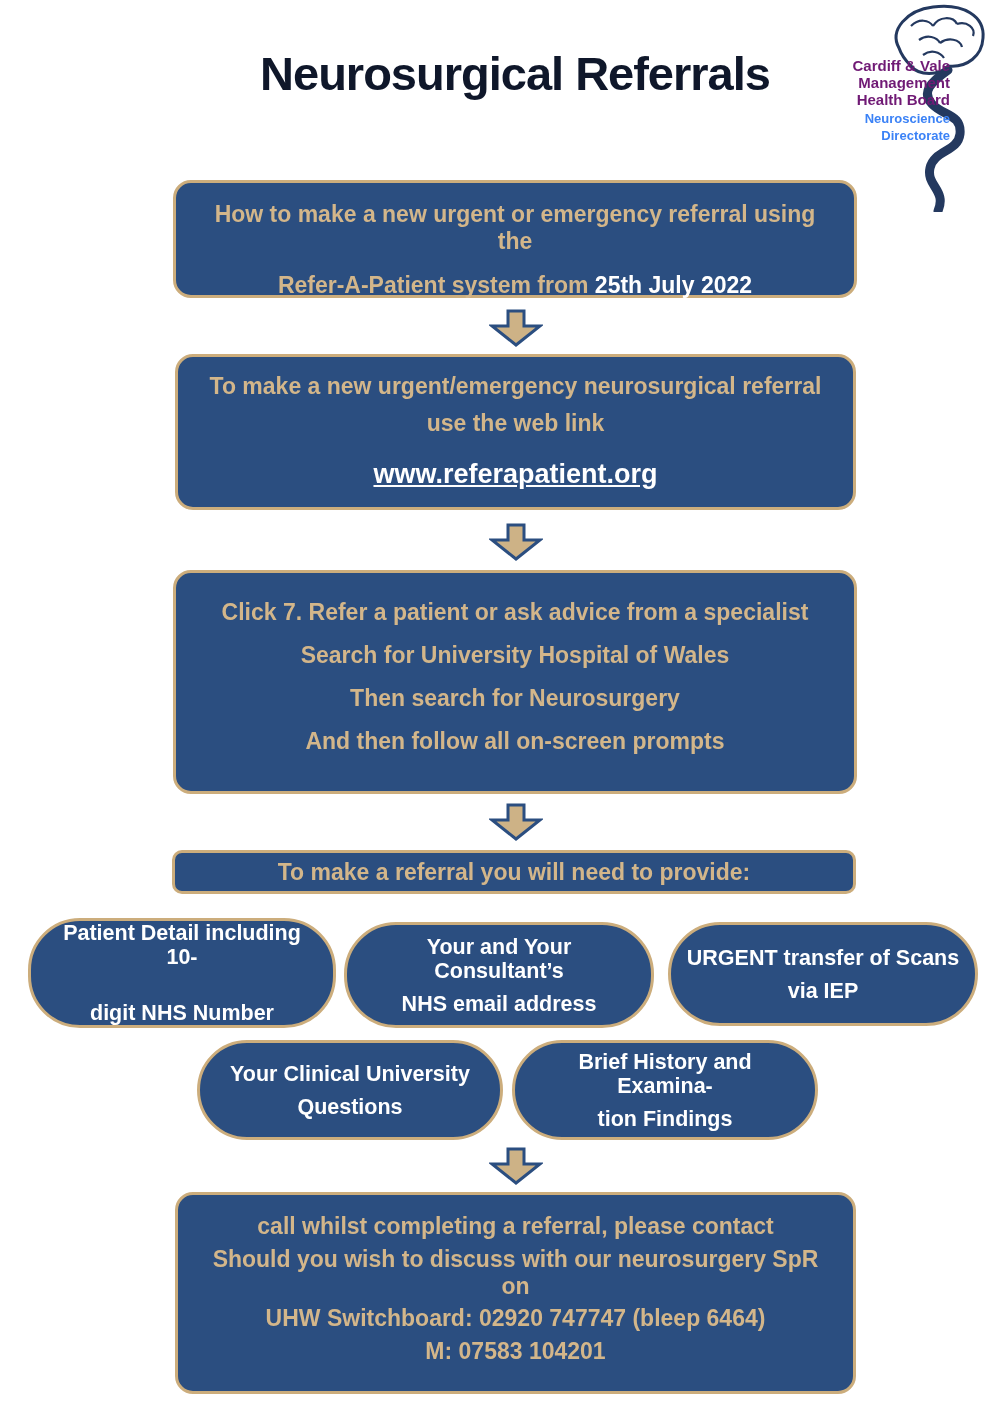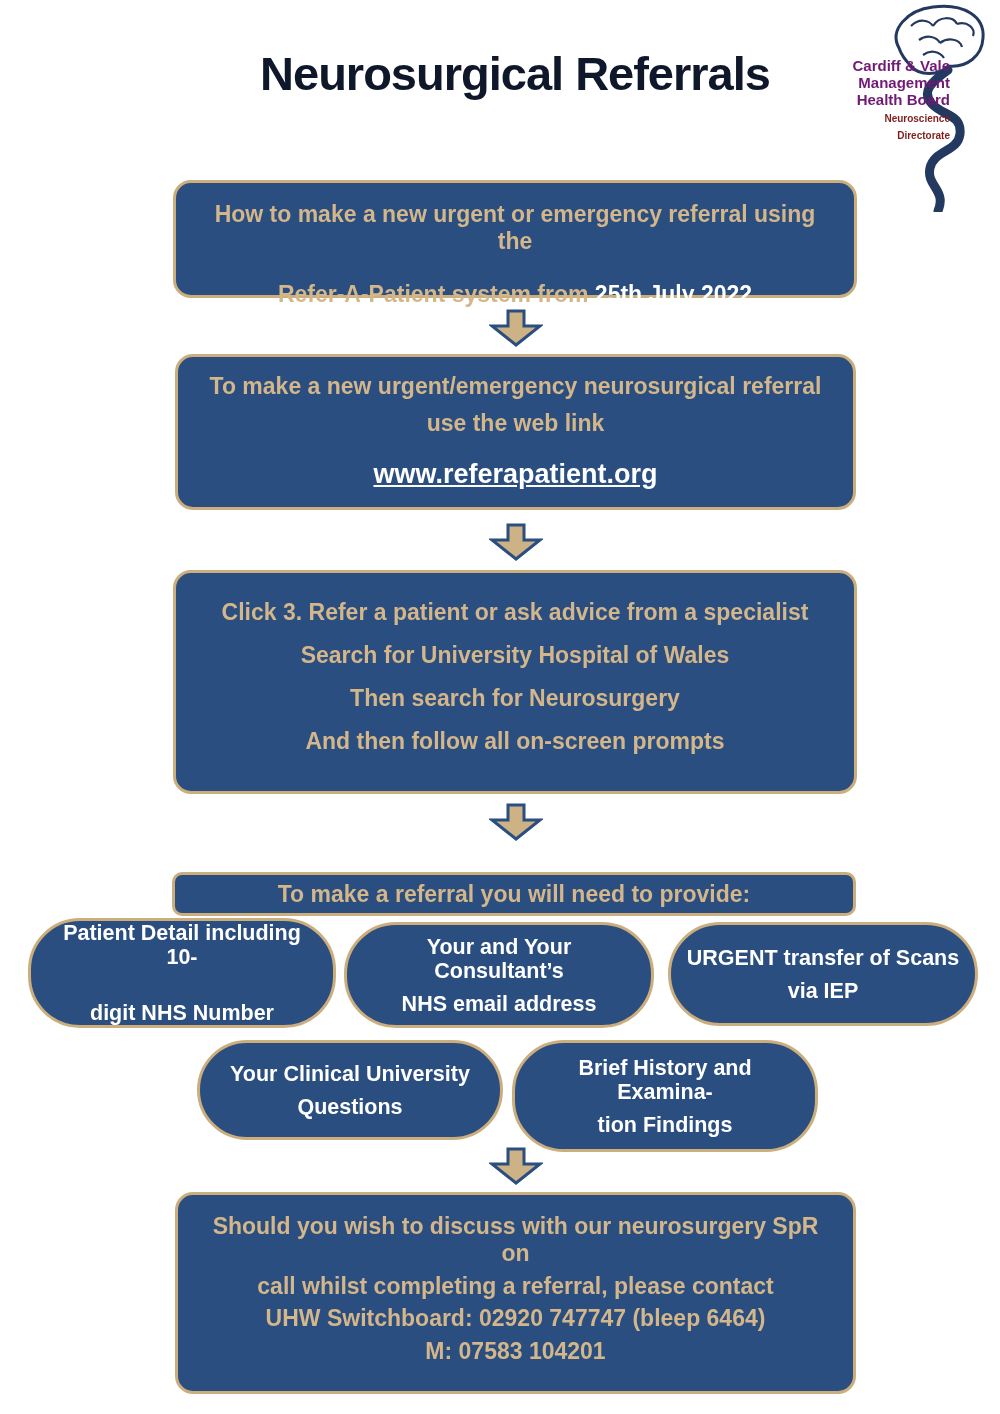--- a/index.html
+++ b/index.html
@@ -17,46 +17,46 @@
   
   .logo { position: absolute; left: 835px; top: 0; width: 165px; height: 212px; }
   .logo svg { position: absolute; left: 0; top: 0; }
   .logo-org {
     position: absolute; top: 57px; right: 50px; text-align: right;
     color: #701a75; font-weight: bold; font-size: 15px; line-height: 17px;
     white-space: nowrap;
   }
   .logo-dept {
     position: absolute; top: 110px; right: 50px; text-align: right;
-    color: #7f1d1d; font-weight: bold; font-size: 10px; line-height: 17px;
+    color: #3b82f6; font-weight: bold; font-size: 13px; line-height: 17px;
     white-space: nowrap;
   }
   
   .box {
     position: absolute; background: #2b4e80;
     border: 3px solid #ccad7c; border-radius: 18px;
     color: #d3b68a; font-weight: bold; text-align: center;
     display: flex; flex-direction: column; align-items: center;
   }
   .box .line { font-size: 23px; line-height: 27px; }
   .white { color: #ffffff; }
 
   .box-intro { left: 173px; top: 180px; width: 684px; height: 118px;
-    padding: 18px 28px; justify-content: flex-start; gap: 26px; }
+    padding: 18px 28px; justify-content: flex-start; gap: 17px; }
   .box-weblink { left: 175px; top: 354px; width: 681px; height: 156px;
     padding: 16px 20px; justify-content: flex-start; gap: 10px; }
   .weblink {
     font-size: 27px; line-height: 30px; color: #ffffff;
     text-decoration: underline; margin-top: 12px; font-weight: bold;
   }
   .box-steps { left: 173px; top: 570px; width: 684px; height: 224px;
     padding: 10px 24px 20px; justify-content: space-evenly; }
   .bar {
     left: 172px; top: 850px; width: 684px; height: 44px;
-    border-radius: 10px; justify-content: center; padding: 0 10px; margin-top: 22px;
+    border-radius: 10px; justify-content: center; padding: 0 10px;
   }
   .bar .line { font-size: 23px; }
   .box-contact { left: 175px; top: 1192px; width: 681px; height: 202px;
     padding: 12px 18px 20px; justify-content: space-evenly; }
 
   
   .start {
     position: absolute; left: 123px; top: 337px; width: 93px; height: 93px;
     border-radius: 50%; background: #2b4e80; border: 3px solid #ccad7c;
     color: #ffffff; font-weight: bold; font-size: 22px;
@@ -69,21 +69,21 @@
     border: 3px solid #ccad7c; border-radius: 52px;
     color: #ffffff; font-weight: bold; text-align: center;
     display: flex; flex-direction: column; align-items: center; justify-content: center;
     gap: 9px; padding: 0 14px;
   }
   .pill .line { font-size: 21.5px; line-height: 24px; }
   .pill-1 { left: 28px;  top: 918px;  width: 308px; height: 110px; gap: 32px; }
   .pill-2 { left: 344px; top: 922px;  width: 310px; height: 106px; }
   .pill-3 { left: 668px; top: 922px;  width: 310px; height: 104px; }
   .pill-4 { left: 197px; top: 1040px; width: 306px; height: 100px; }
-  .pill-5 { left: 512px; top: 1040px; width: 306px; height: 112px; }
+  .pill-5 { left: 512px; top: 1040px; width: 306px; height: 100px; }
 
   
   .arrow { position: absolute; left: 489px; width: 54px; height: 38px; }
   .arrow-1 { top: 309px; }
   .arrow-2 { top: 523px; }
   .arrow-3 { top: 803px; }
   .arrow-4 { top: 1147px; }
 </style>
 </head>
 <body>
@@ -130,21 +130,21 @@
     <div class="line">To make a new urgent/emergency neurosurgical referral</div>
     <div class="line">use the web link</div>
     <div class="weblink">www.referapatient.org</div>
   </div>
 
   <svg class="arrow arrow-2" viewBox="0 0 54 38">
     <path d="M19 2 H35 V17 H51 L27 36 L3 17 H19 Z" fill="#cdb286" stroke="#2b4e80" stroke-width="3"></path>
   </svg>
 
   <div class="box box-steps">
-    <div class="line">Click 3. Refer a patient or ask advice from a specialist</div>
+    <div class="line">Click 7. Refer a patient or ask advice from a specialist</div>
     <div class="line">Search for University Hospital of Wales</div>
     <div class="line">Then search for Neurosurgery</div>
     <div class="line">And then follow all on-screen prompts</div>
   </div>
 
   <svg class="arrow arrow-3" viewBox="0 0 54 38">
     <path d="M19 2 H35 V17 H51 L27 36 L3 17 H19 Z" fill="#cdb286" stroke="#2b4e80" stroke-width="3"></path>
   </svg>
 
   <div class="box bar">
@@ -170,19 +170,19 @@
   <div class="pill pill-5">
     <div class="line">Brief History and Examina-</div>
     <div class="line">tion Findings</div>
   </div>
 
   <svg class="arrow arrow-4" viewBox="0 0 54 38">
     <path d="M19 2 H35 V17 H51 L27 36 L3 17 H19 Z" fill="#cdb286" stroke="#2b4e80" stroke-width="3"></path>
   </svg>
 
   <div class="box box-contact">
+    <div class="line">call whilst completing a referral, please contact</div>
     <div class="line">Should you wish to discuss with our neurosurgery SpR on</div>
-    <div class="line">call whilst completing a referral, please contact</div>
     <div class="line">UHW Switchboard: 02920 747747 (bleep 6464)</div>
     <div class="line">M: 07583 104201</div>
   </div>
 
 </div>
 
 </body></html>

